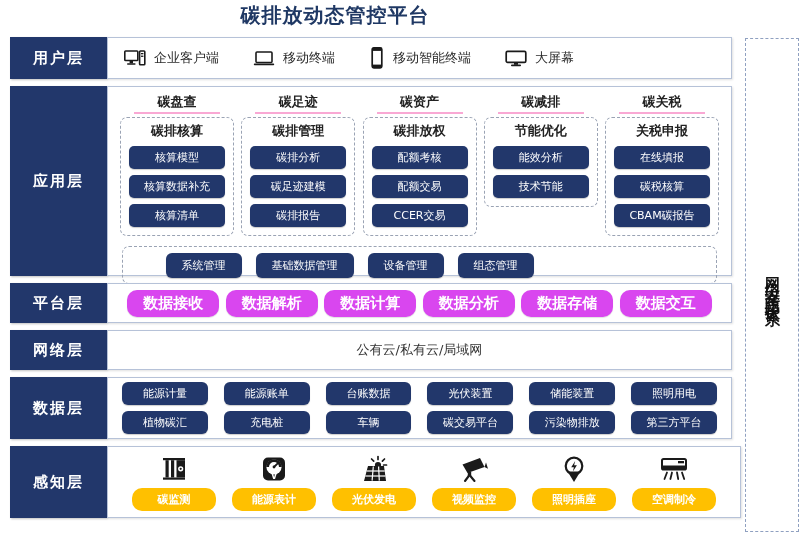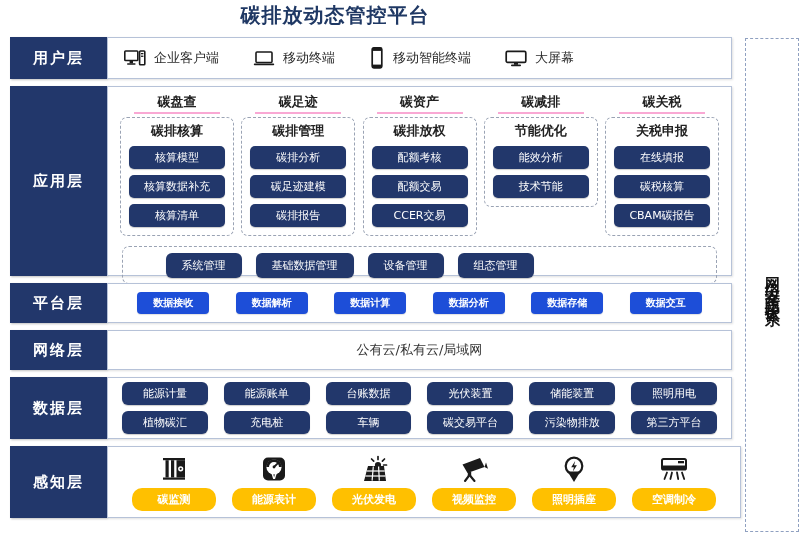--- a/index.html
+++ b/index.html
@@ -105,23 +105,23 @@
     box-shadow:0 1px 1px rgba(0,0,0,.2);
   }
 
   
   .plat-row{height:40px;}
   .plat-items{
     height:100%;display:flex;align-items:center;justify-content:space-around;
     padding:0 16px;
   }
   .ypill{
-    background:#1d4ed8;color:#ffffff;
-    border-radius:4px;
-    font-size:10px;font-weight:bold;
+    background:#d946ef;color:#ffffff;
+    border-radius:10px;
+    font-size:15px;font-weight:bold;
     padding:4px 16px;white-space:nowrap;
     box-shadow:0 1px 1px rgba(0,0,0,.12);
   }
 
   
   .net-row{height:40px;}
   .net-text{
     height:100%;display:flex;align-items:center;justify-content:center;
     font-size:13px;color:#333;
   }

